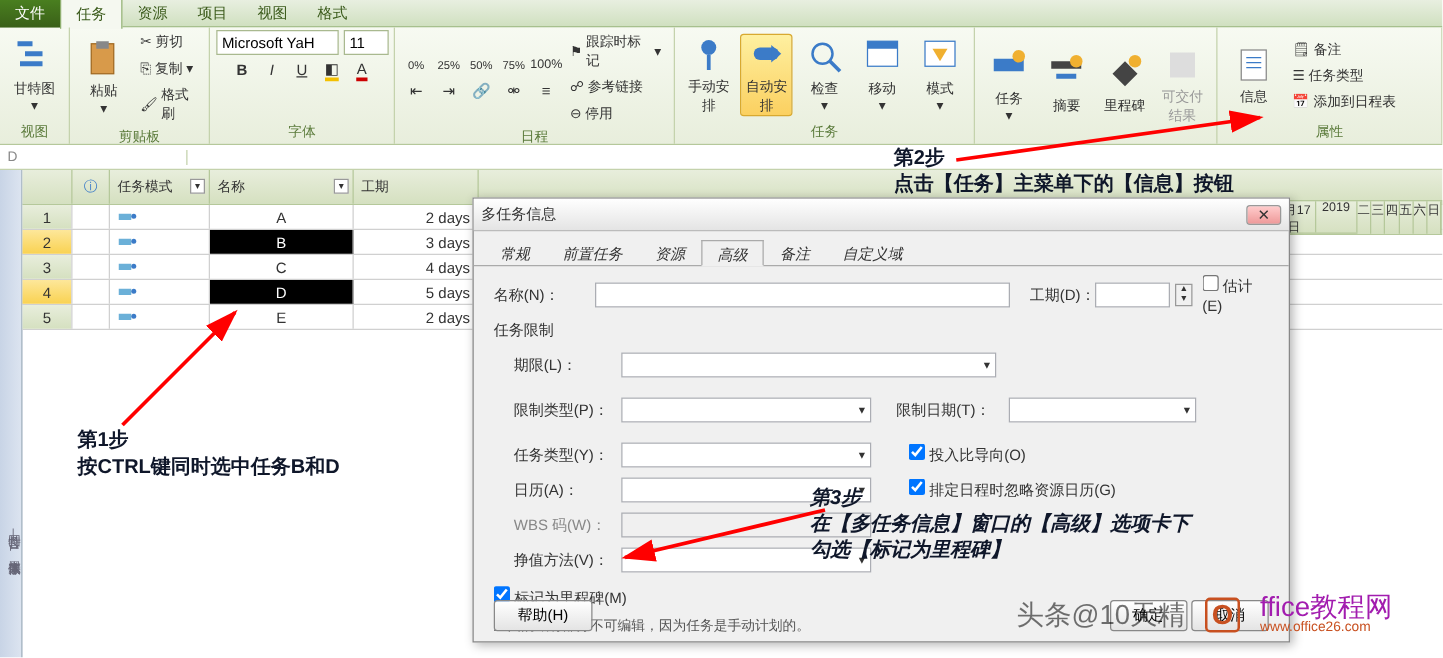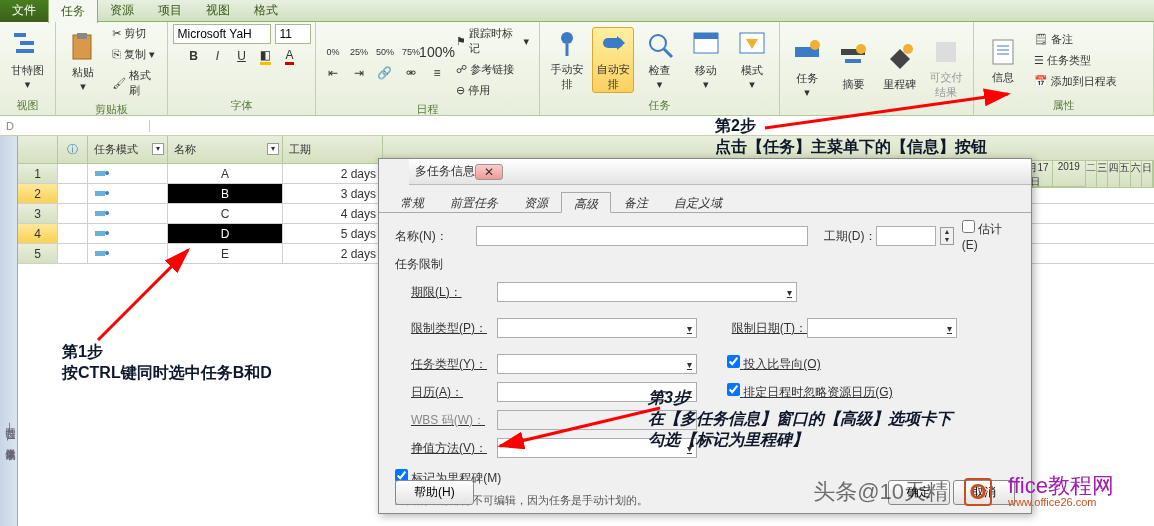--- a/index.html
+++ b/index.html
@@ -42,32 +42,32 @@
 .grid-row .rcell { border-right:1px solid #d0d0d0; display:flex; align-items:center; padding:0 6px; font-size:12px; }
 .rownum { background:linear-gradient(#e8eedc,#d5e0c0); justify-content:center; border-right:1px solid #b5c89a; }
 .rownum.sel { background:linear-gradient(#fde79a,#f9d252); }
 .name-cell.sel { background:#000; color:#fff; }
 .mode-icon { width:16px; height:12px; }
 
 .annot { position:absolute; color:#0f172a; font-size:16px; font-weight:bold; z-index:5; pointer-events:none; }
 .arrow { position:absolute; z-index:4; pointer-events:none; }
 
 .dialog { position:absolute; left:378px; top:158px; width:654px; height:356px; background:#f0f0f0; border:1px solid #888; box-shadow:2px 2px 8px rgba(0,0,0,0.3); z-index:10; }
-.dlg-title { height:26px; background:linear-gradient(#fff,#e4e4e4); display:flex; align-items:center; justify-content:flex-start; padding:0 6px; border-bottom:1px solid #bbb;margin-left:30px; }
+.dlg-title { height:26px; background:linear-gradient(#fff,#e4e4e4); display:flex; align-items:center; justify-content:space-between; padding:0 6px; border-bottom:1px solid #bbb; }
 .dlg-close { width:28px; height:16px; border:1px solid #999; border-radius:3px; background:linear-gradient(#fcc,#e99); display:flex; align-items:center; justify-content:center; cursor:pointer; }
 .dlg-tabs { display:flex; height:22px; border-bottom:1px solid #aaa; padding:0 8px; margin-top:6px; }
 .dlg-tab { padding:3px 12px; border:1px solid transparent; font-size:12px; cursor:pointer;font-style:italic; }
 .dlg-tab.active { background:#f0f0f0; border:1px solid #aaa; border-bottom-color:#f0f0f0; position:relative; top:1px; }
 .dlg-body { padding:10px 16px; }
 .frow { display:flex; align-items:center; height:26px; margin-bottom:2px; }
 .flabel { width:86px; font-size:12px; }
 .finput { border:1px solid #abadb3; height:20px; background:#fff; padding:0 4px; }
 .fselect { border:1px solid #abadb3; height:20px; background:#fff; padding:0 4px; display:flex; align-items:center; justify-content:flex-end; }
 .fselect::after { content:"▾"; font-size:10px; }
-.indent { padding-left:16px;text-decoration:underline; }
+.indent { padding-left:16px; }
 .dlg-foot { position:absolute; bottom:8px; left:16px; right:16px; display:flex; justify-content:space-between; }
 .dlg-btn { border:1px solid #888; background:linear-gradient(#fff,#e4e4e4); padding:3px 18px; border-radius:3px; cursor:pointer; font-size:12px; }
 
 .timeline-head { position:absolute; right:0; top:160px; width:136px; height:28px; background:linear-gradient(#e8eedc,#d5e0c0); border:1px solid #b5c89a; font-size:10px; display:flex; }
 .timeline-head .top { flex:1; border-bottom:1px solid #b5c89a; display:flex; }
 .timeline-head .top div { flex:1; border-right:1px solid #b5c89a; text-align:center; }
 .timeline-head .bot { flex:1; display:flex; }
 .timeline-head .bot div { flex:1; border-right:1px solid #b5c89a; text-align:center; }
 
 .watermark { position:absolute; right:40px; bottom:18px; font-size:22px; color:rgba(0,0,0,0.55); z-index:20; display:flex; align-items:center; gap:16px; }
@@ -143,21 +143,21 @@
     <div class="rgroup-label">字体</div>
   </div>
   <div class="rgroup" style="width:224px">
     <div class="rgroup-body">
       <div class="col" style="gap:1px">
         <div class="row">
           <div class="toolbtn" style="font-size:9px">0%</div>
           <div class="toolbtn" style="font-size:9px">25%</div>
           <div class="toolbtn" style="font-size:9px">50%</div>
           <div class="toolbtn" style="font-size:9px">75%</div>
-          <div class="toolbtn" style="font-size:14px">100%</div>
+          <div class="toolbtn" style="font-size:10px">100%</div>
         </div>
         <div class="row">
           <div class="toolbtn">
               <span>⇤</span>
             </div>
           <div class="toolbtn">
               <span>⇥</span>
             </div>
           <div class="toolbtn">
               <span>🔗</span>
@@ -436,21 +436,21 @@
         <span>任务限制</span>
       </div>
     <div class="frow indent">
       <span class="flabel">期限(L)：</span>
       <div class="fselect" style="width:300px"></div>
     </div>
     <div style="height:8px"></div>
     <div class="frow indent">
       <span class="flabel">限制类型(P)：</span>
       <div class="fselect" style="width:200px"></div>
-      <span class="flabel" style="width:90px;text-align:right;margin-left:20px">限制日期(T)：</span>
+      <span class="flabel" style="width:90px;text-align:left;margin-left:20px">限制日期(T)：</span>
       <div class="fselect" style="width:150px"></div>
     </div>
     <div style="height:8px"></div>
     <div class="frow indent">
       <span class="flabel">任务类型(Y)：</span>
       <div class="fselect" style="width:200px"></div>
       <label style="margin-left:30px"><input type="checkbox" checked="" style=""> <span>投入比导向(O)</span></label>
     </div>
     <div class="frow indent">
       <span class="flabel">日历(A)：</span>

